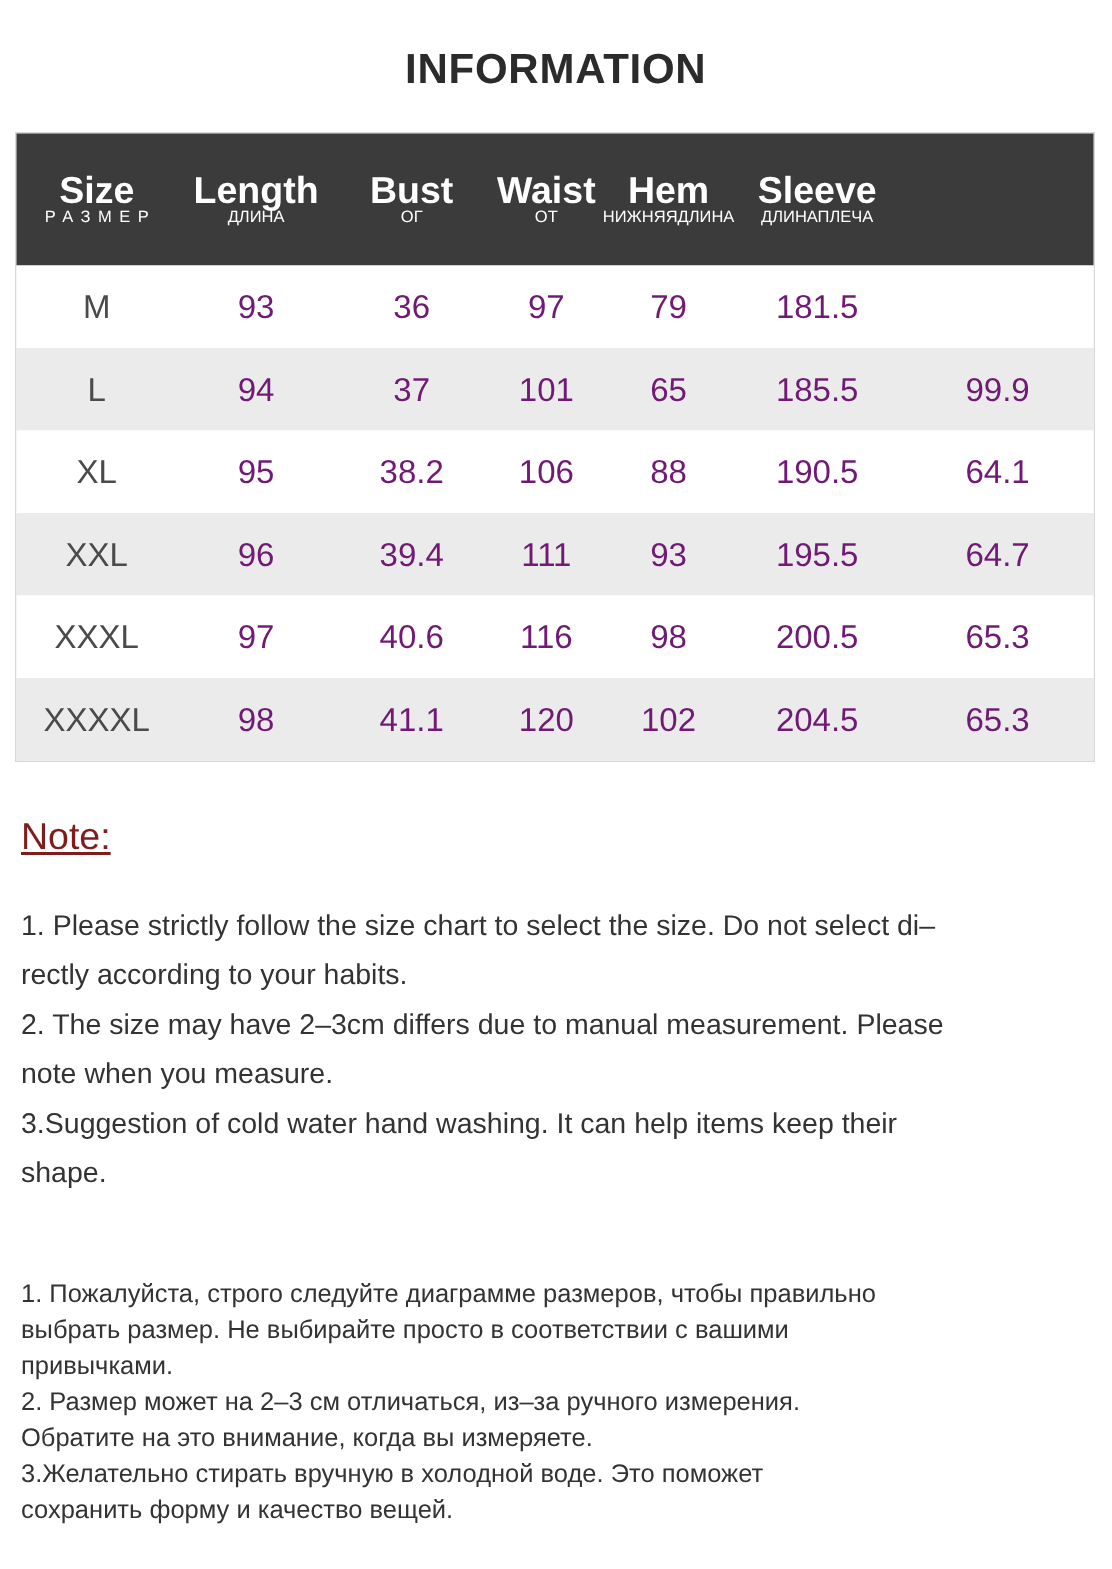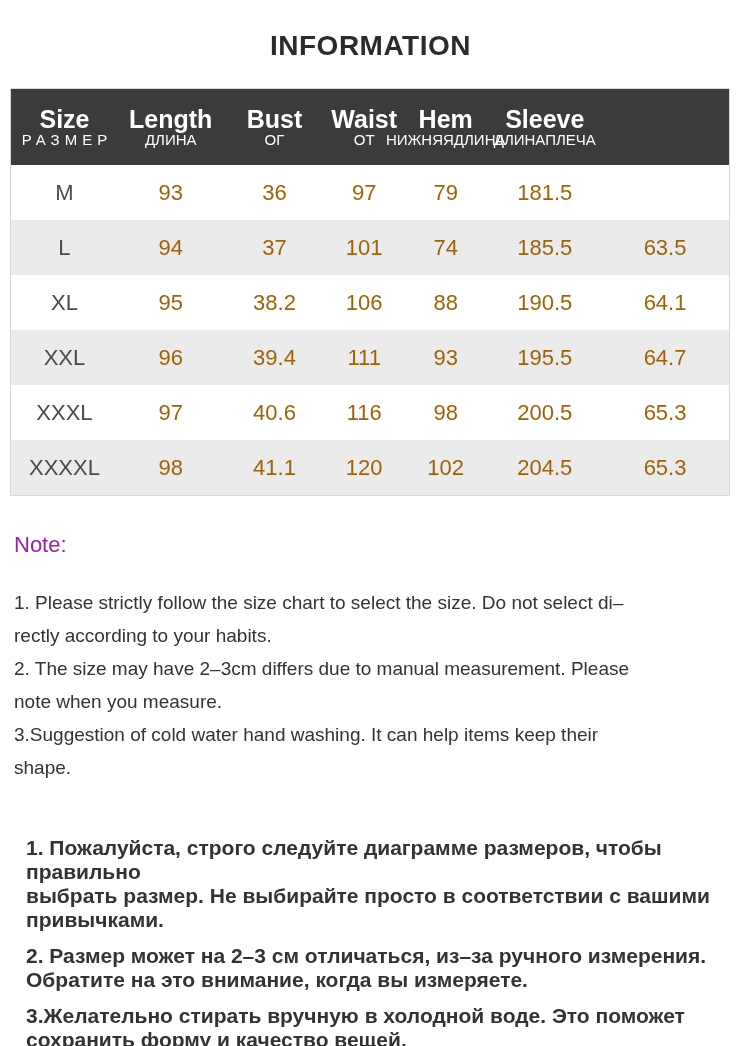--- a/index.html
+++ b/index.html
@@ -22,75 +22,75 @@
   .size-table {
     margin: 26px 11px 0 10px;
     border: 1px solid #d8d8d8;
   }
   .grid-row {
     display: grid;
     grid-template-columns: 14.9% 14.7% 14.2% 10.8% 11.9% 15.7% 17.8%;
   }
   .thead {
     background: #3b3b3b;
-    height: 76px;
+    height: 88px;
     align-items: center;
   }
   .th {
     display: flex;
     flex-direction: column;
     align-items: center;
     justify-content: center;
     color: #ffffff;
     text-align: center;
   }
   .th .en { font-size: 25px; font-weight: bold; line-height: 1; }
-  .th .ru { font-size: 15px; font-weight: normal; line-height: 1; }
+  .th .ru { font-size: 11px; font-weight: normal; line-height: 1; }
   .th.col-size .ru { letter-spacing: 5px; padding-left: 5px; }
   .tr {
     height: 55px;
     align-items: center;
     background: #ffffff;
   }
   .tr.alt { background: #ebebeb; }
   .td {
     text-align: center;
     font-size: 22px;
-    color: #a16207;
+    color: #701a75;
   }
   .td.size-cell { color: #4a4a4a; }
   .note-section { margin: 36px 14px 0 14px; }
   .note-heading {
-    font-size: 22px;
+    font-size: 25px;
     font-weight: normal;
-    color: #a21caf;
+    color: #7f1d1d;
     margin: 0 0 28px 0;
+    text-decoration: underline;
   }
   .note-body p {
     margin: 0;
     font-size: 19px;
     line-height: 33px;
     color: #333;
     white-space: pre-line;
   }
   .attention-section { margin: 52px 14px 0 14px; }
   .attention-heading {
     font-size: 19px;
     font-weight: normal;
     letter-spacing: 7px;
     color: #222;
     margin: 0 0 32px 0;
   }
   .attention-body p {
-    margin: 12px;
-    font-size: 21px;
+    margin: 0;
+    font-size: 17px;
     line-height: 24px;
     color: #333;
     white-space: pre-line;
-    font-weight: bold;
   }
 </style>
 </head>
 <body>
 
 <div>
 
   <div class="page-title">INFORMATION</div>
 
   <div class="size-table">
@@ -129,23 +129,23 @@
       <div class="td">97</div>
       <div class="td">79</div>
       <div class="td">181.5</div>
     </div>
 
     <div class="grid-row tr alt">
       <div class="td size-cell">L</div>
       <div class="td">94</div>
       <div class="td">37</div>
       <div class="td">101</div>
-      <div class="td">74</div>
+      <div class="td">65</div>
       <div class="td">185.5</div>
-      <div class="td">63.5</div>
+      <div class="td">99.9</div>
     </div>
 
     <div class="grid-row tr">
       <div class="td size-cell">XL</div>
       <div class="td">95</div>
       <div class="td">38.2</div>
       <div class="td">106</div>
       <div class="td">88</div>
       <div class="td">190.5</div>
       <div class="td">64.1</div>

